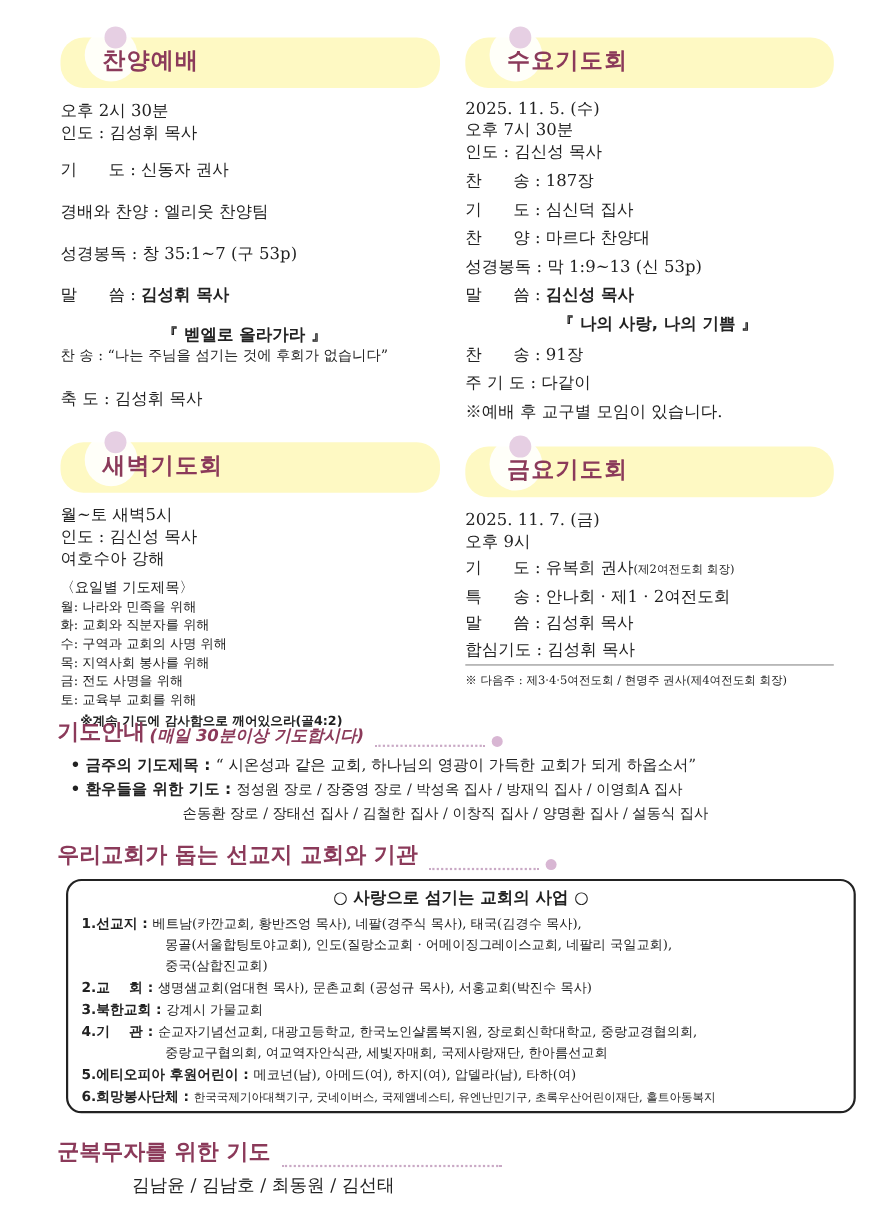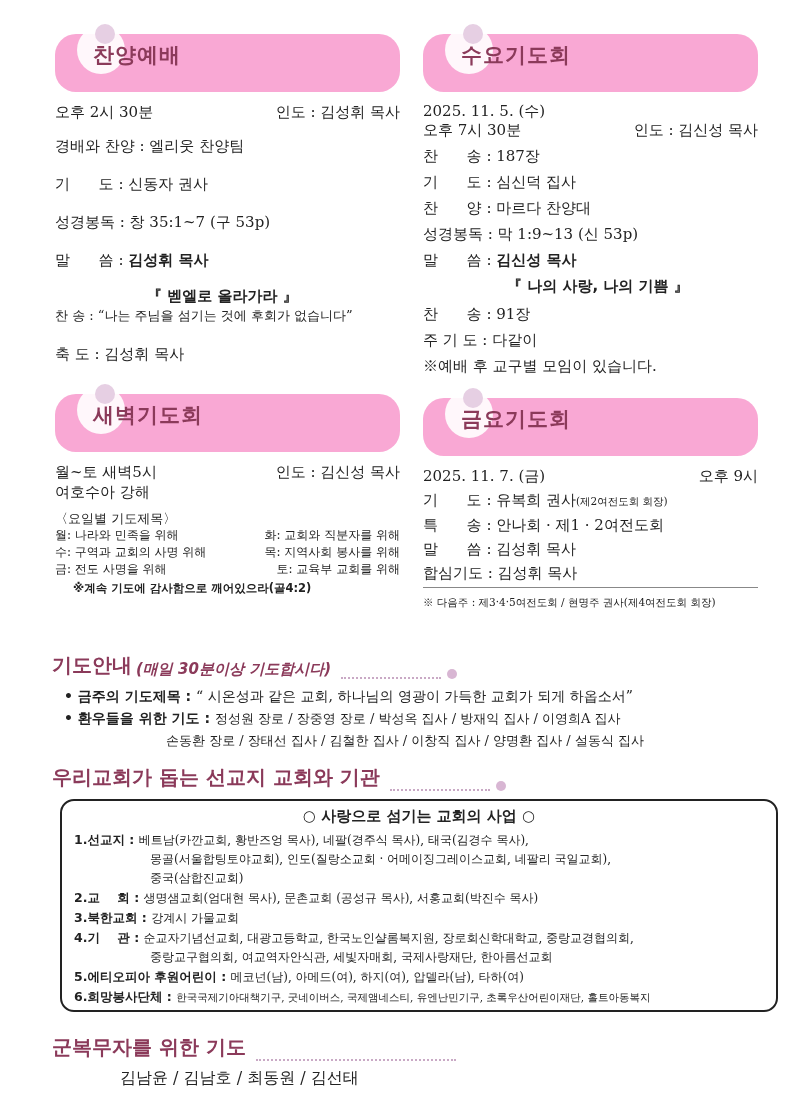--- a/index.html
+++ b/index.html
@@ -3,26 +3,26 @@
 <meta charset="utf-8">
 <style>
   * { box-sizing: border-box; margin: 0; padding: 0; }
   html, body { width: 800px; height: 1100px; background: #ffffff; }
   body { position: relative; font-family: "DejaVu Serif", "Liberation Serif", serif; color: #222; overflow: hidden; }
 
   .col { position: absolute; }
   .col-left { left: 55px; top: 34px; width: 345px; }
   .col-right { left: 423px; top: 34px; width: 335px; }
 
-  .pill { position: relative; height: 58px; border-radius: 21px; background: #f9a8d4; margin-bottom: 10px; }
+  .pill { position: relative; height: 46px; border-radius: 21px; background: #fef9c3; margin-bottom: 10px; }
   .pill .bubble { position: absolute; left: 22px; top: -8px; width: 48px; height: 48px; border-radius: 50%; background: #ffffff; opacity: 0.9; }
   .pill .bubble2 { position: absolute; left: 40px; top: -10px; width: 20px; height: 20px; border-radius: 50%; background: #e6cfe3; }
   .pill .ptitle { position: absolute; left: 38px; top: 7px; font-family: "DejaVu Sans", "Liberation Sans", sans-serif; font-weight: bold; font-size: 21px; color: #8b3a5a; letter-spacing: 1px; }
 
-  .line { font-size: 15px; line-height: 20px; white-space: nowrap; position: relative; }
+  .line { font-size: 15px; line-height: 20px; white-space: nowrap; position: relative; flex-direction: column; }
   .row { display: flex; justify-content: space-between; }
   .bold { font-family: "DejaVu Sans", "Liberation Sans", sans-serif; font-weight: bold; }
   .sans { font-family: "DejaVu Sans", "Liberation Sans", sans-serif; }
   .small { font-size: 12px; }
   .tiny { font-size: 10.5px; }
 
   .sec-head { position: absolute; left: 52px; font-family: "DejaVu Sans", "Liberation Sans", sans-serif; font-weight: bold; color: #8b3a5a; font-size: 20px; display: flex; align-items: flex-end; white-space: nowrap; }
   .sec-head .circ { position: absolute; left: -6px; top: -8px; width: 40px; height: 40px; border-radius: 50%; background: #dcb8d8; z-index: -1; }
   .sec-head .circ2 { position: absolute; left: 14px; top: -14px; width: 22px; height: 22px; border-radius: 50%; border: 1px solid #ddd; background: #fff; z-index: -1; }
   .sec-head .sub { font-size: 15px; margin-left: 4px; font-style: italic; }
@@ -41,22 +41,22 @@
 <div class="col col-left">
   <div class="pill">
     <div class="bubble"></div>
     <div class="bubble2"></div>
     <div class="ptitle">찬양예배</div>
   </div>
   <div class="line row" style="margin-bottom:14px">
     <span>오후 2시 30분</span>
     <span>인도 : 김성휘 목사</span>
   </div>
+  <div class="line" style="margin-bottom:18px;white-space:pre">기      도 : 신동자 권사</div>
   <div class="line" style="margin-bottom:18px">경배와 찬양 : 엘리웃 찬양팀</div>
-  <div class="line" style="margin-bottom:18px;white-space:pre">기      도 : 신동자 권사</div>
   <div class="line" style="margin-bottom:18px">성경봉독 : 창 35:1~7 (구 53p)</div>
   <div class="line" style="margin-bottom:16px">
     <span style="white-space:pre">말      씀 : </span><span class="bold">김성휘 목사</span>
   </div>
   <div class="line bold" style="padding-left:92px">『 벧엘로 올라가라 』</div>
   <div class="line small" style="margin-bottom:18px;font-size:13px">찬 송 : “나는 주님을 섬기는 것에 후회가 없습니다”</div>
   <div class="line">축 도 : 김성휘 목사</div>
 
   <div class="pill" style="margin-top:30px">
     <div class="bubble"></div>

